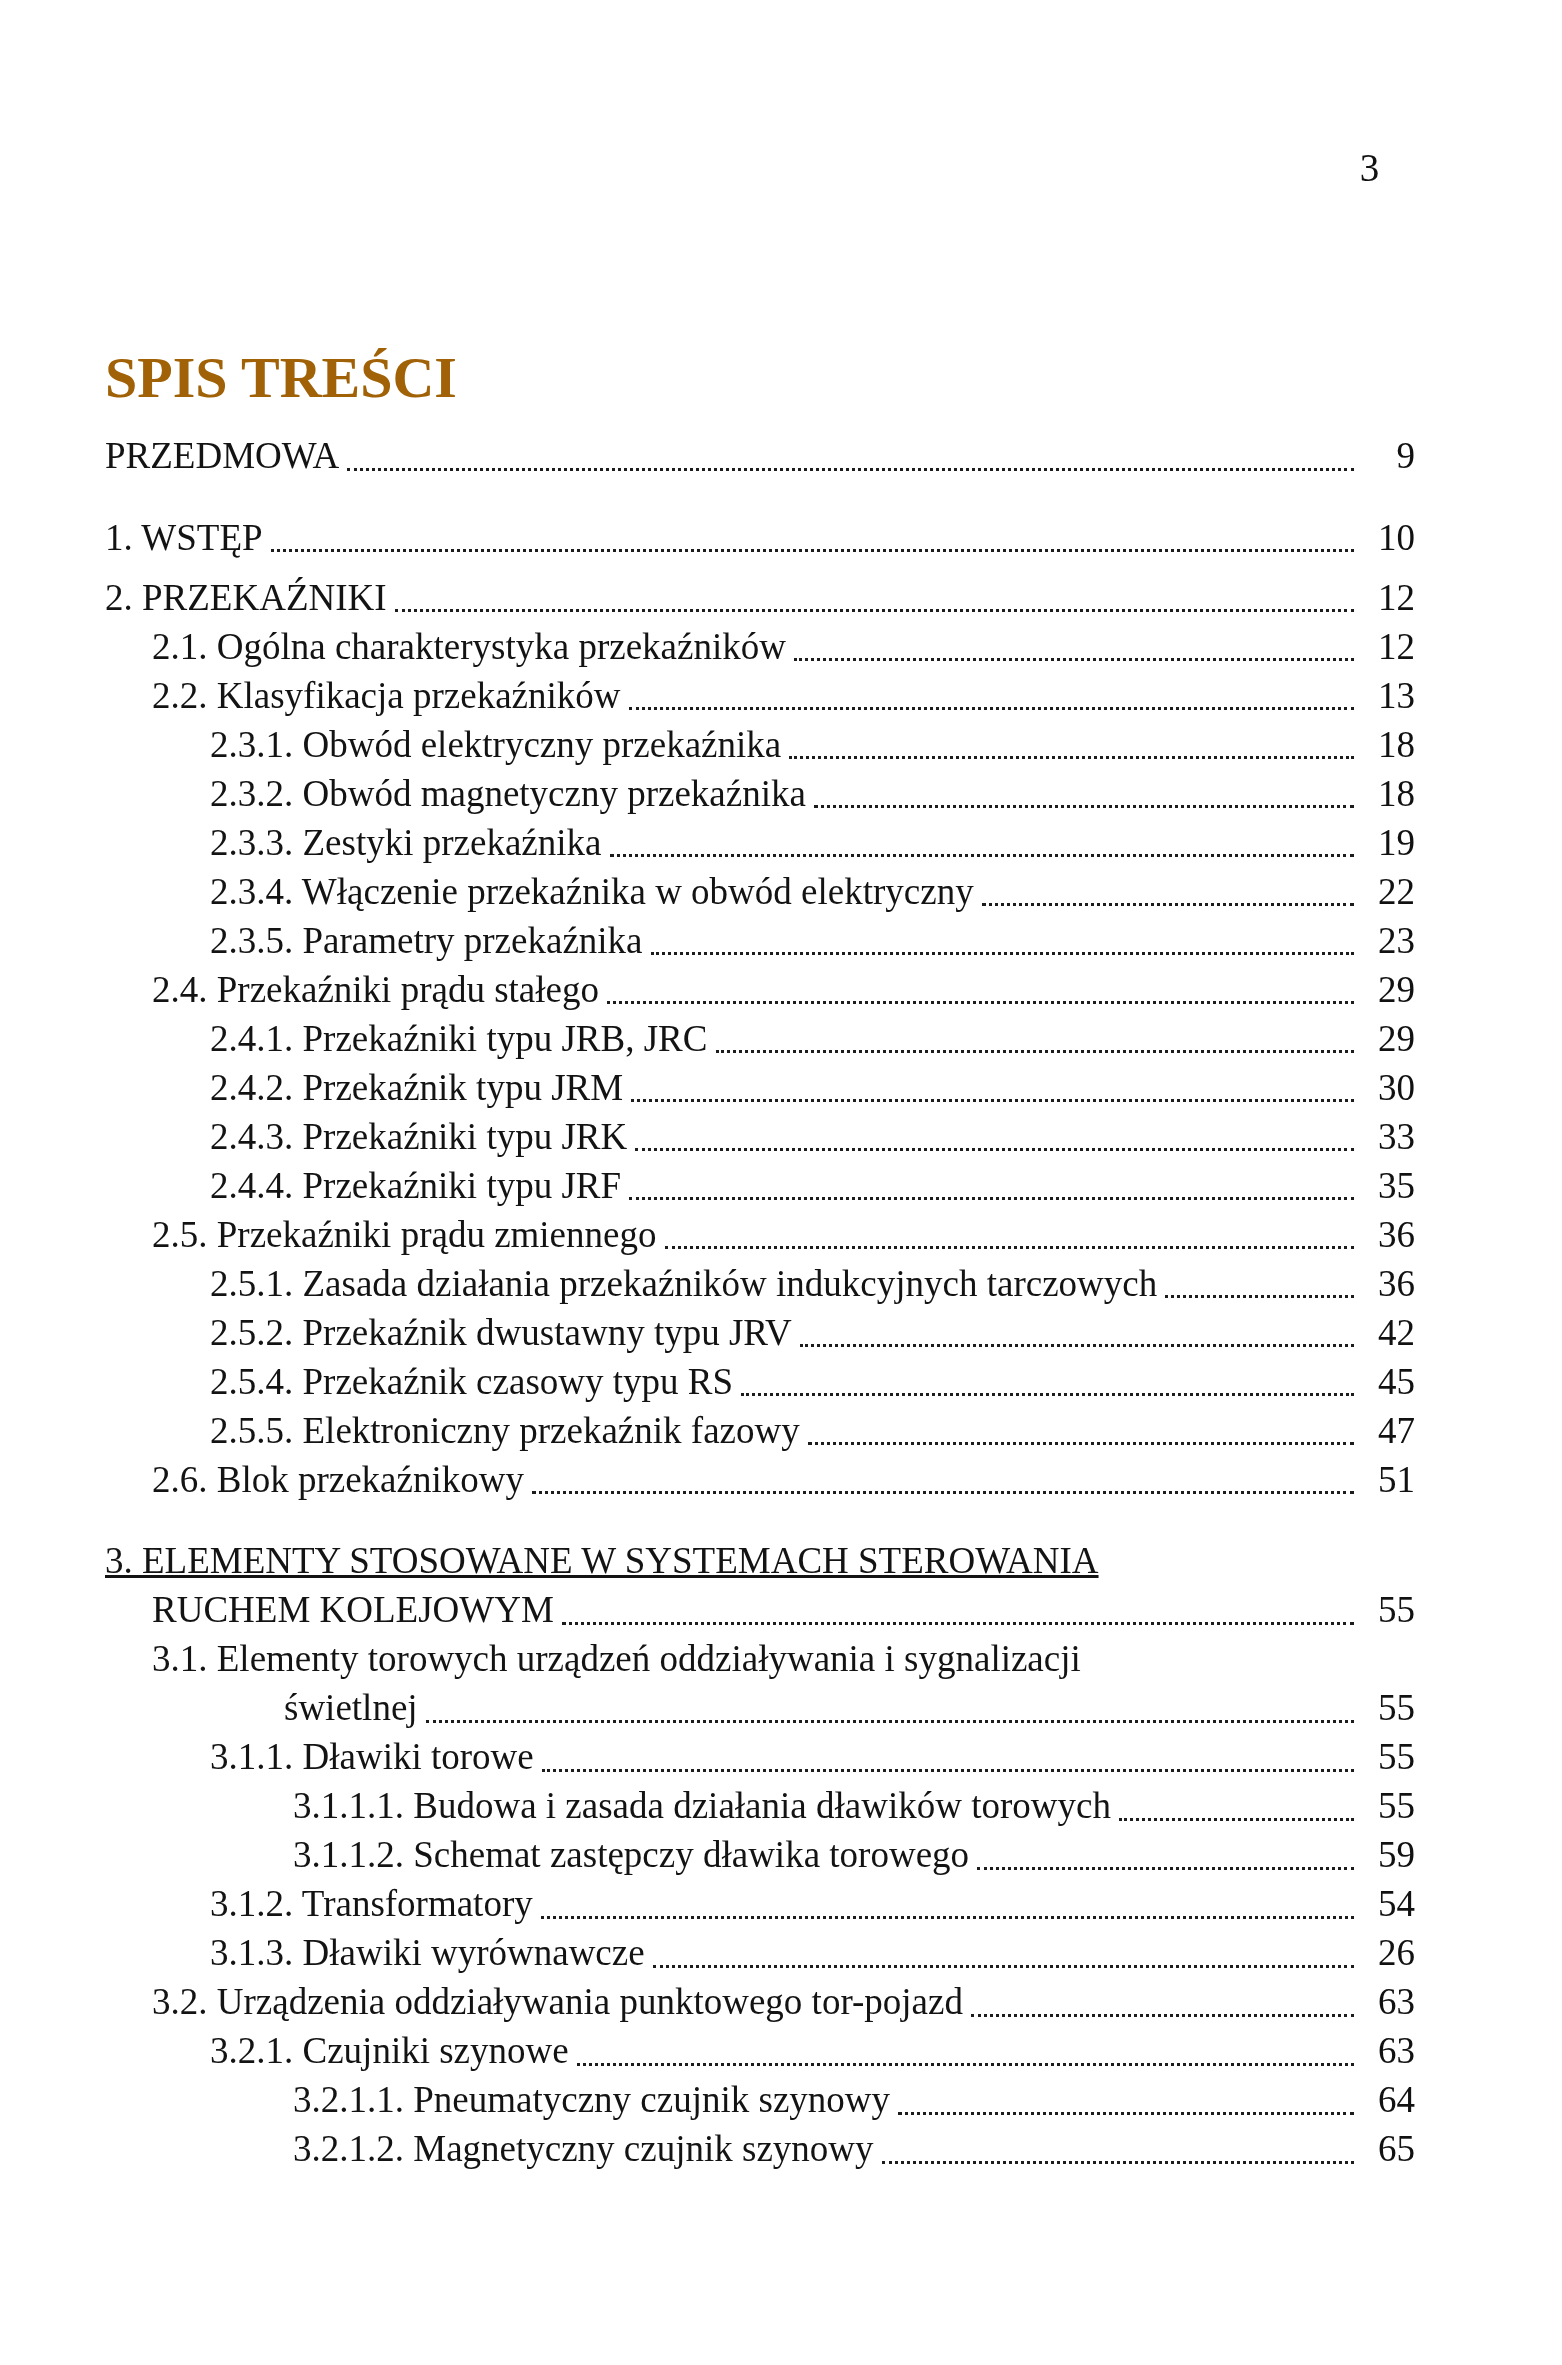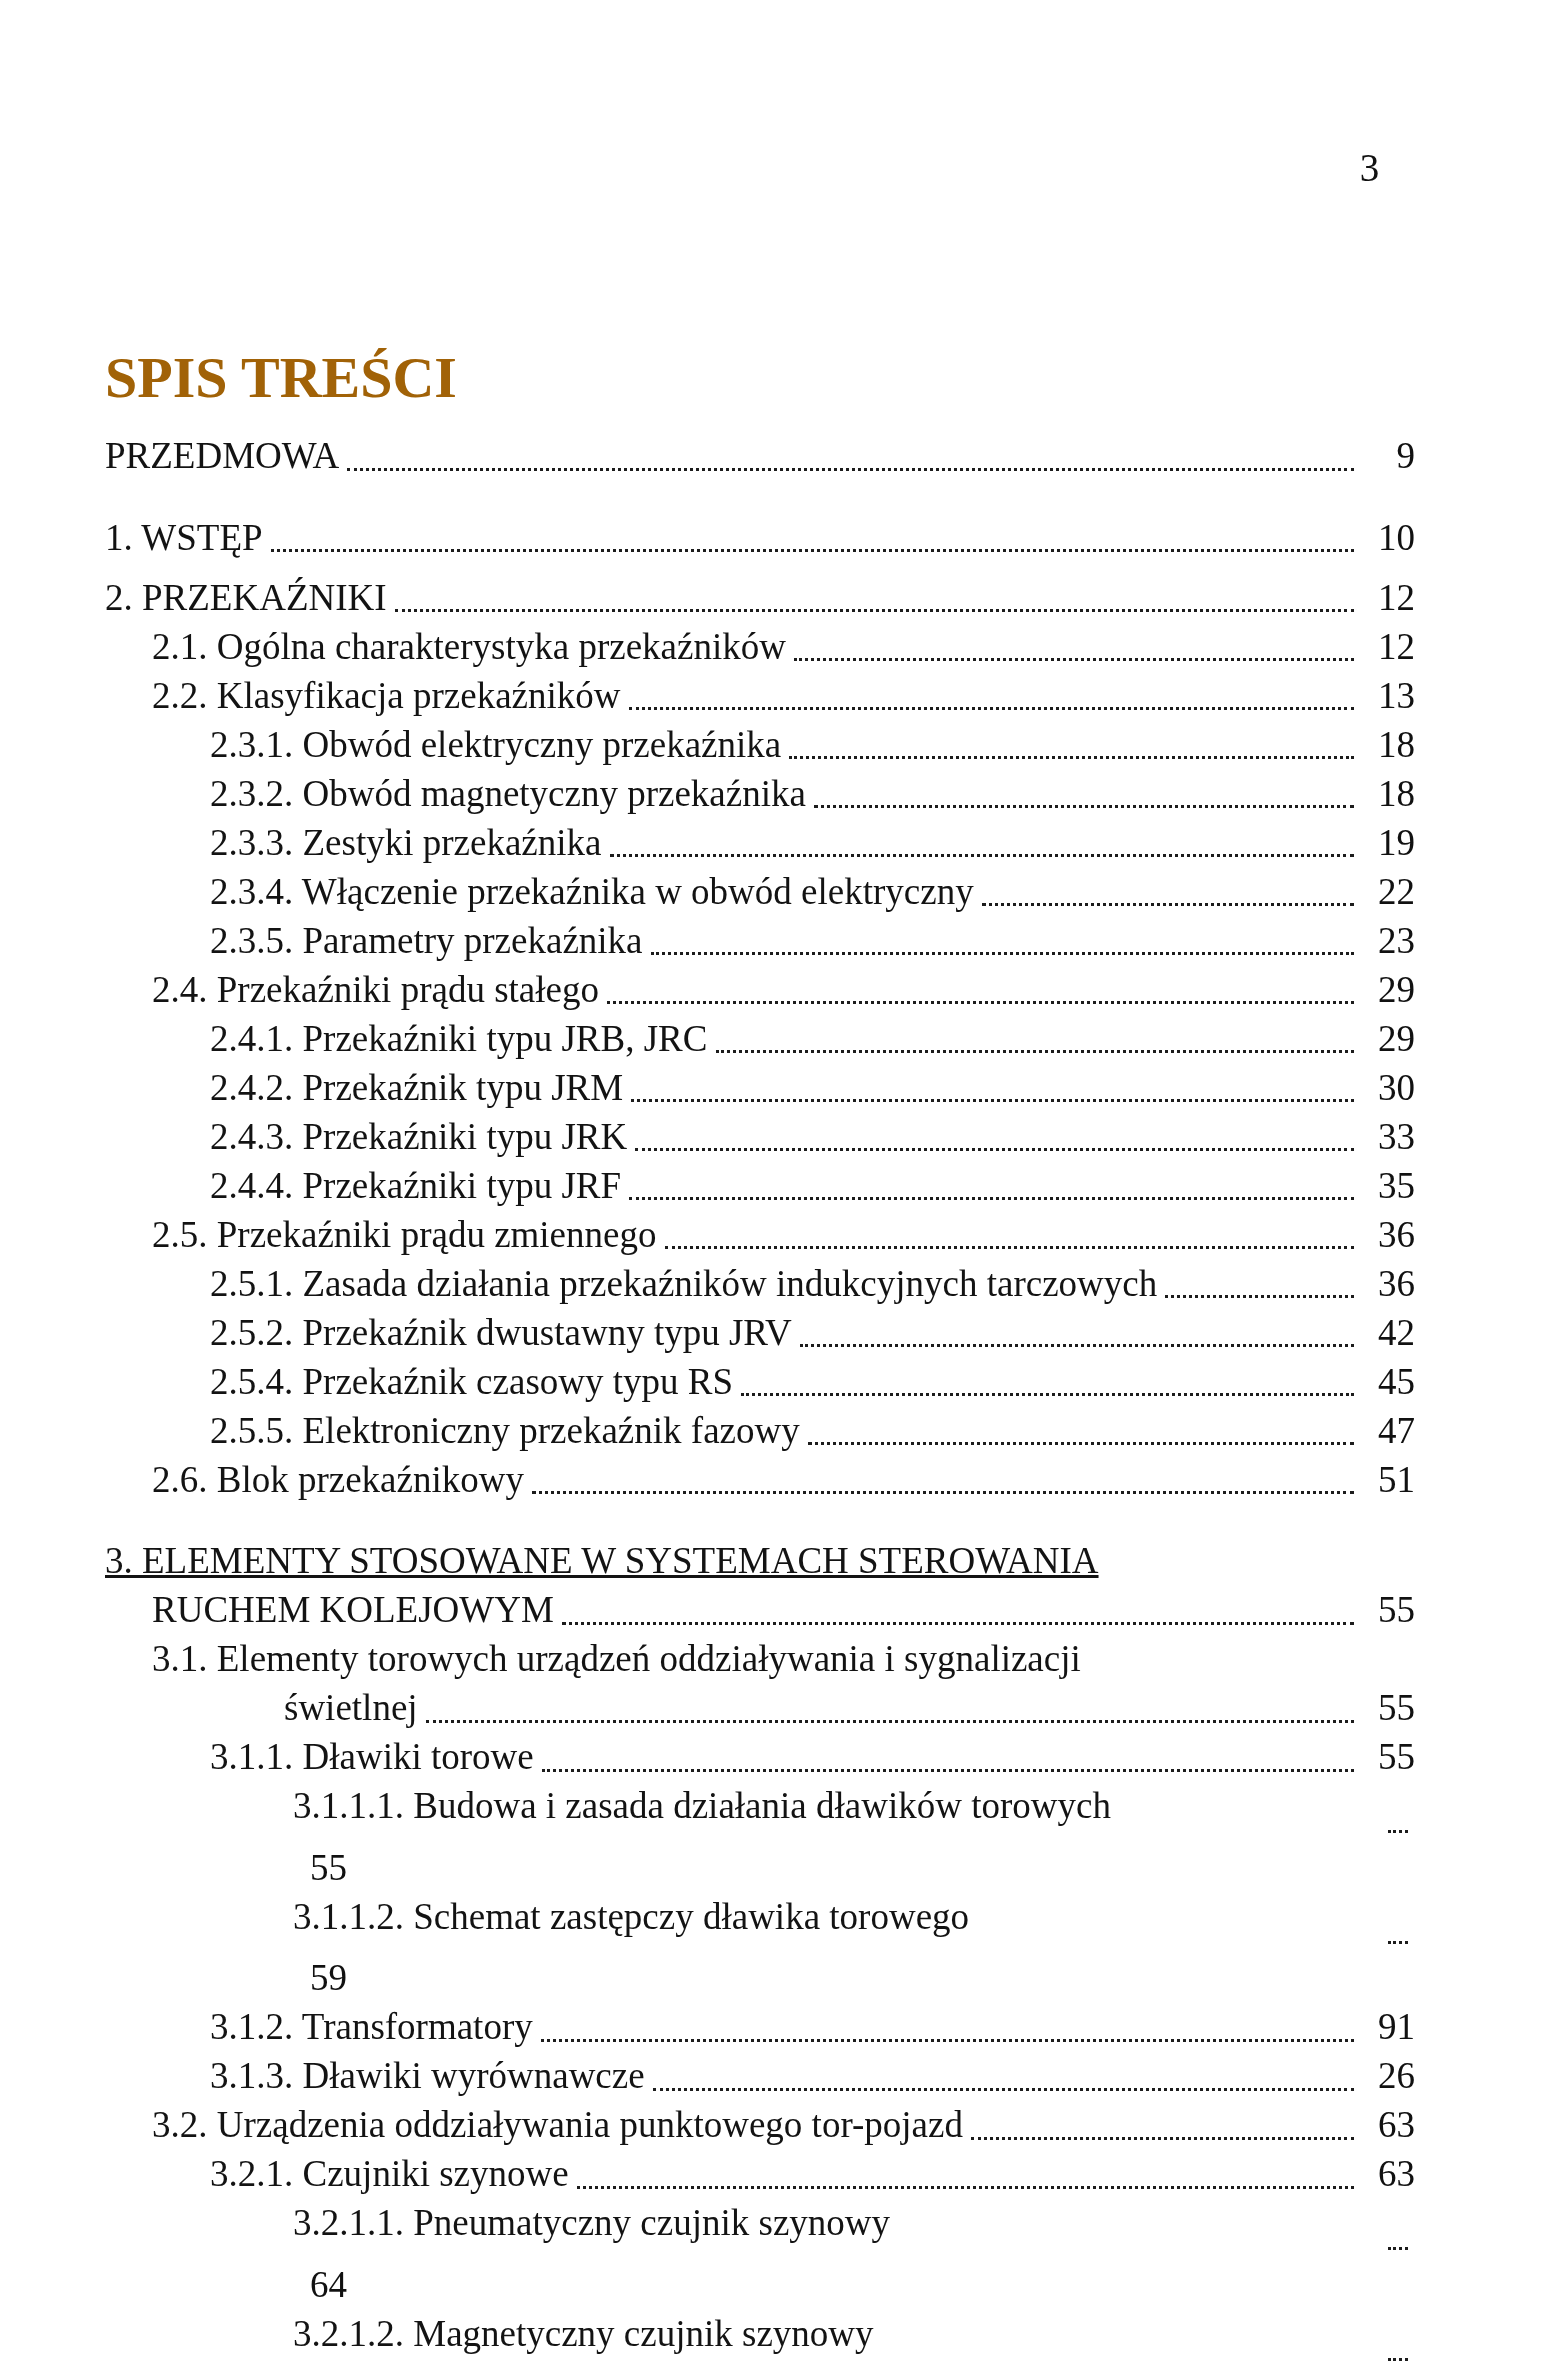--- a/index.html
+++ b/index.html
@@ -64,21 +64,21 @@
   .pg {
     flex: 0 0 auto;
     width: 54px;
     text-align: right;
     color: #111;
   }
   
   .lvl0 { padding-left: 0; }
   .lvl1 { padding-left: 47px; }
   .lvl2 { padding-left: 105px; }
-  .lvl3 { padding-left: 188px; flex-direction: column; }
+  .lvl3 { padding-left: 188px; }
   .cont-a { padding-left: 47px; align-items: center; }   
   .cont-b { padding-left: 179px; }  
   
   .gap-after-lg { margin-bottom: 32.5px; justify-content: flex-end; }
   .gap-after-md { margin-bottom: 11px; }
   .gap-before-lg { margin-top: 32.5px; text-decoration: underline; }
 </style>
 </head>
 <body>
 
@@ -250,21 +250,21 @@
 
     <div class="row lvl3">
       <span class="t">3.1.1.2. Schemat zastępczy dławika torowego</span>
       <span class="dots"></span>
       <span class="pg">59</span>
     </div>
 
     <div class="row lvl2">
       <span class="t">3.1.2. Transformatory</span>
       <span class="dots"></span>
-      <span class="pg">91</span>
+      <span class="pg">54</span>
     </div>
 
     <div class="row lvl2">
       <span class="t">3.1.3. Dławiki wyrównawcze</span>
       <span class="dots"></span>
       <span class="pg">26</span>
     </div>
 
     <div class="row lvl1">
       <span class="t">3.2. Urządzenia oddziaływania punktowego tor-pojazd</span>

